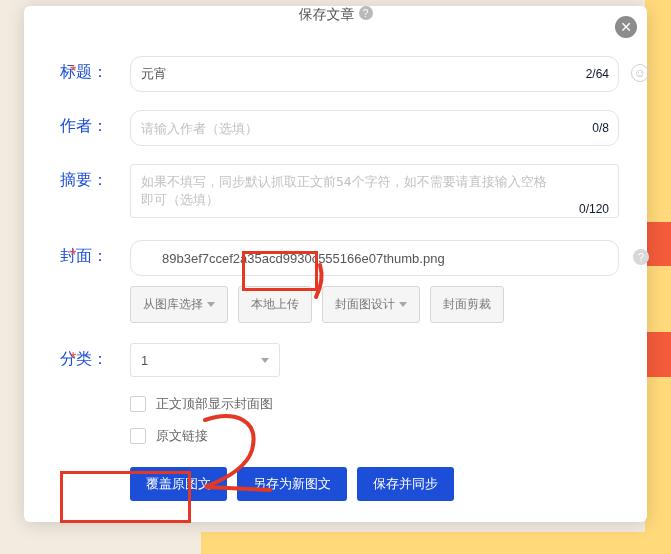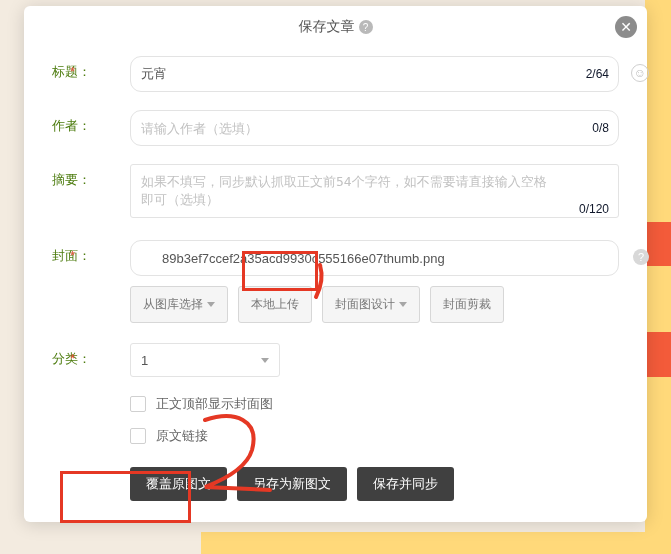--- a/index.html
+++ b/index.html
@@ -1,44 +1,44 @@
 <!DOCTYPE html>
 <html><head>
 <meta charset="utf-8">
 <style>
   *{box-sizing:border-box;margin:0;padding:0}
   body{font-family:"Microsoft YaHei","PingFang SC",Arial,sans-serif;background:#f3ebe0;width:671px;height:554px;overflow:hidden;position:relative}
   .bg-stripe{position:absolute;right:0;top:0;bottom:0;width:26px;background:linear-gradient(180deg,#ffd97a 0 40%,#f35b3a 40% 48%,#ffd97a 48% 60%,#f35b3a 60% 68%,#ffd97a 68% 100%)}
   .bg-bottom{position:absolute;left:0;right:0;bottom:0;height:22px;background:linear-gradient(90deg,#f3ebe0 0 30%,#ffd97a 30% 100%)}
   .modal{position:absolute;left:24px;top:6px;width:623px;height:516px;background:#fff;border-radius:6px;box-shadow:0 2px 18px rgba(0,0,0,.15)}
-  .m-head{height:42px;display:flex;align-items:center;justify-content:center;position:relative;color:#555;font-size:14px}
+  .m-head{height:42px;display:flex;justify-content:center;position:relative;color:#555;font-size:14px}
   .m-head .help{margin-left:4px;width:14px;height:14px;border-radius:50%;background:#b9b9b9;color:#fff;font-size:10px;display:inline-flex;align-items:center;justify-content:center}
   .close{position:absolute;right:10px;top:10px;width:22px;height:22px;border-radius:50%;background:#8c8c8c;color:#fff;display:flex;align-items:center;justify-content:center;cursor:pointer;font-size:14px}
   .body{padding:8px 28px 20px}
   .row{display:flex;align-items:flex-start;margin-bottom:18px}
-  .lbl{width:78px;text-align:left;padding-right:14px;color:#4d7c0f;font-size:13px;line-height:32px;position:relative}
+  .lbl{width:78px;text-align:center;padding-right:14px;color:#1d4ed8;font-size:16px;line-height:32px;position:relative}
   .lbl.req::before{content:"*";color:#e94f3a;position:absolute;left:18px}
   .field{flex:1;position:relative}
   .inp{width:100%;height:36px;border:1px solid #e3e3e3;border-radius:11px;padding:0 60px 0 10px;font-size:13px;color:#555}
   .inp::placeholder{color:#c2c2c2}
   .ta{width:100%;height:54px;border:1px solid #e3e3e3;border-radius:3px;padding:8px 64px 8px 10px;font-size:13px;color:#555;resize:none}
   .ta::placeholder{color:#c2c2c2}
   .counter{position:absolute;right:10px;top:50%;transform:translateY(-50%);color:#0f172a;font-size:12px}
   .counter.ta-c{top:auto;bottom:6px;transform:none}
   .emoji{position:absolute;right:-30px;top:8px;width:18px;height:18px;border:1px solid #cfcfcf;border-radius:50%;display:flex;align-items:center;justify-content:center;color:#bdbdbd;font-size:12px}
   .q{position:absolute;right:-30px;top:9px;width:16px;height:16px;border-radius:50%;background:#d8d8d8;color:#fff;font-size:11px;display:flex;align-items:center;justify-content:center}
   .btn-row{display:flex;gap:10px;margin-top:10px}
   .gbtn{height:37px;padding:0 12px;border:1px solid #d7d7d7;background:#f5f5f5;color:#777;font-size:12px;border-radius:3px;display:inline-flex;align-items:center;gap:4px;cursor:pointer}
   .caret{width:0;height:0;border-left:4px solid transparent;border-right:4px solid transparent;border-top:5px solid #a6a6a6}
   .sel{width:150px;height:34px;border:1px solid #e3e3e3;border-radius:3px;padding:0 10px;font-size:13px;color:#555;display:flex;align-items:center;justify-content:space-between;cursor:pointer}
   .chk-row{display:flex;align-items:center;margin-bottom:14px;font-size:13px;color:#666}
   .chk{width:16px;height:16px;border:1px solid #d0d0d0;border-radius:2px;margin-right:10px;cursor:pointer}
   .note{color:#bdbdbd;font-size:12px;margin-left:4px}
   .actions{display:flex;gap:10px;margin-top:22px}
-  .pbtn{height:34px;padding:0 16px;background:#404040;color:#fff;border:none;border-radius:3px;font-size:13px;cursor:pointer}
+  .pbtn{height:34px;padding:0 16px;background:#1d4ed8;color:#fff;border:none;border-radius:3px;font-size:13px;cursor:pointer}
   
   .anno{position:absolute;pointer-events:none}
   .anno-box{border:3px solid #e53824}
   .a1{left:242px;top:251px;width:76px;height:40px}
   .a2{left:60px;top:471px;width:131px;height:52px}
   .anno-svg{position:absolute;left:0;top:0;pointer-events:none}
 </style>
 </head>
 <body>
 

